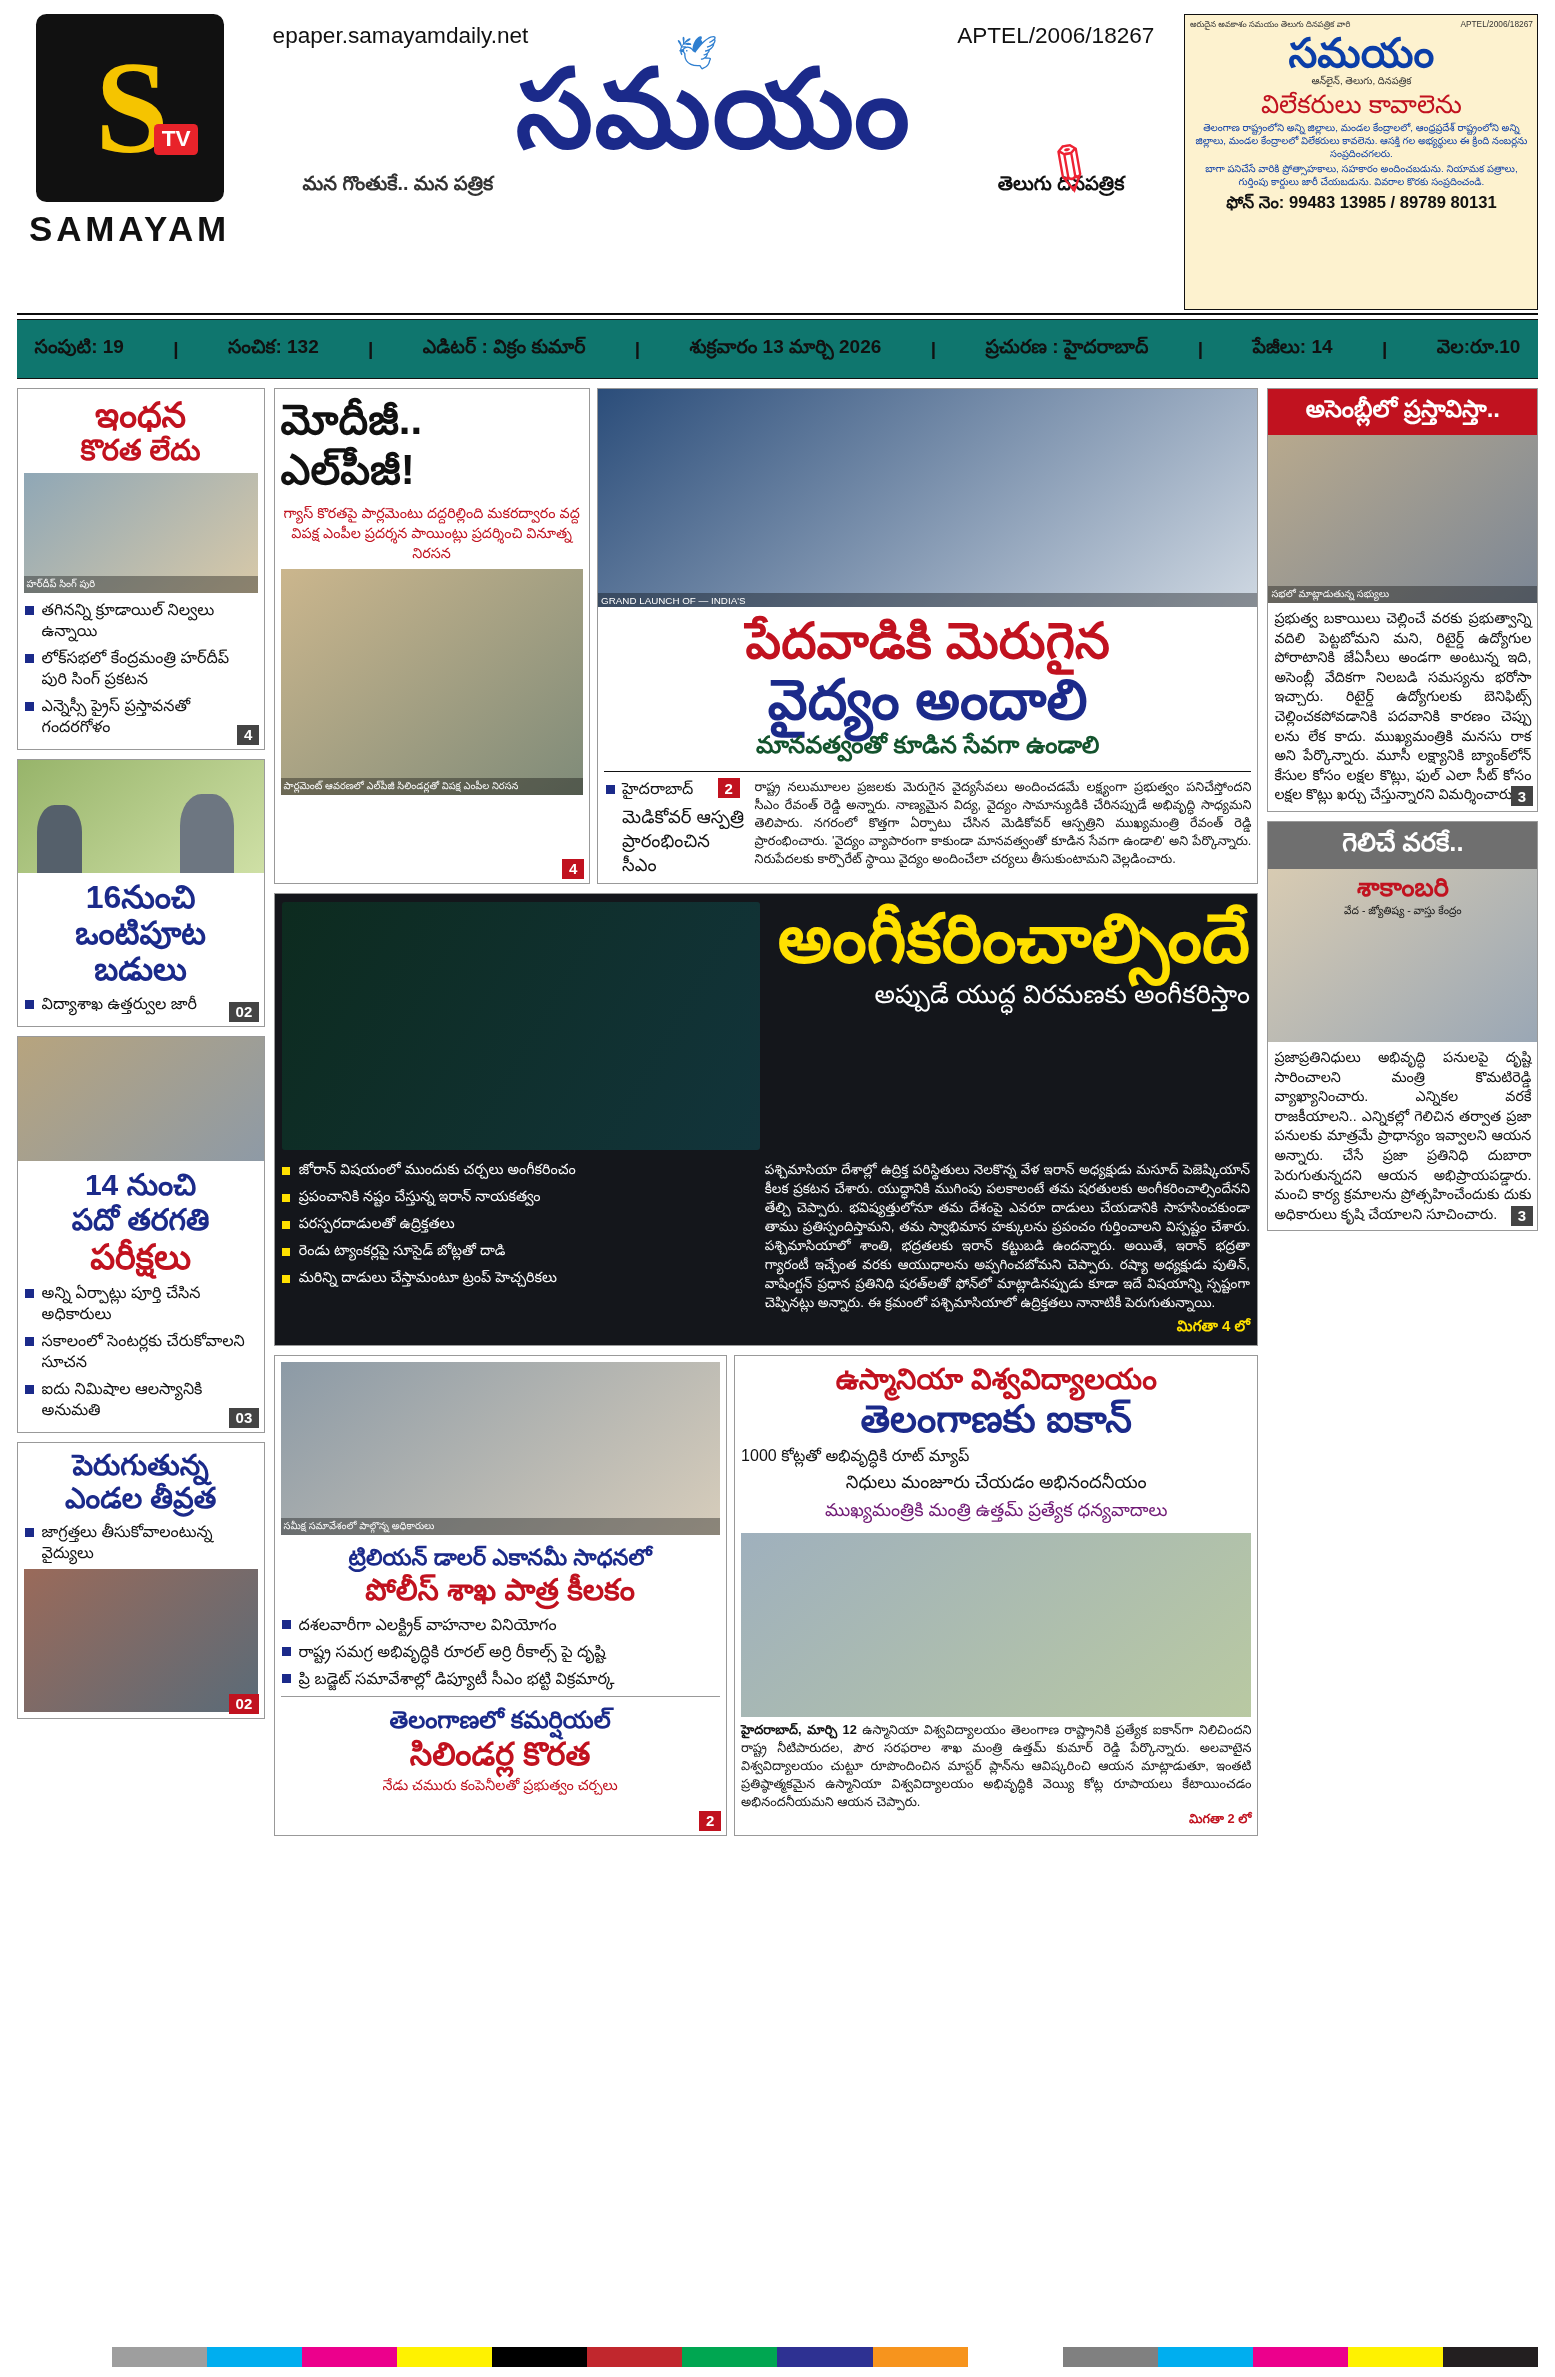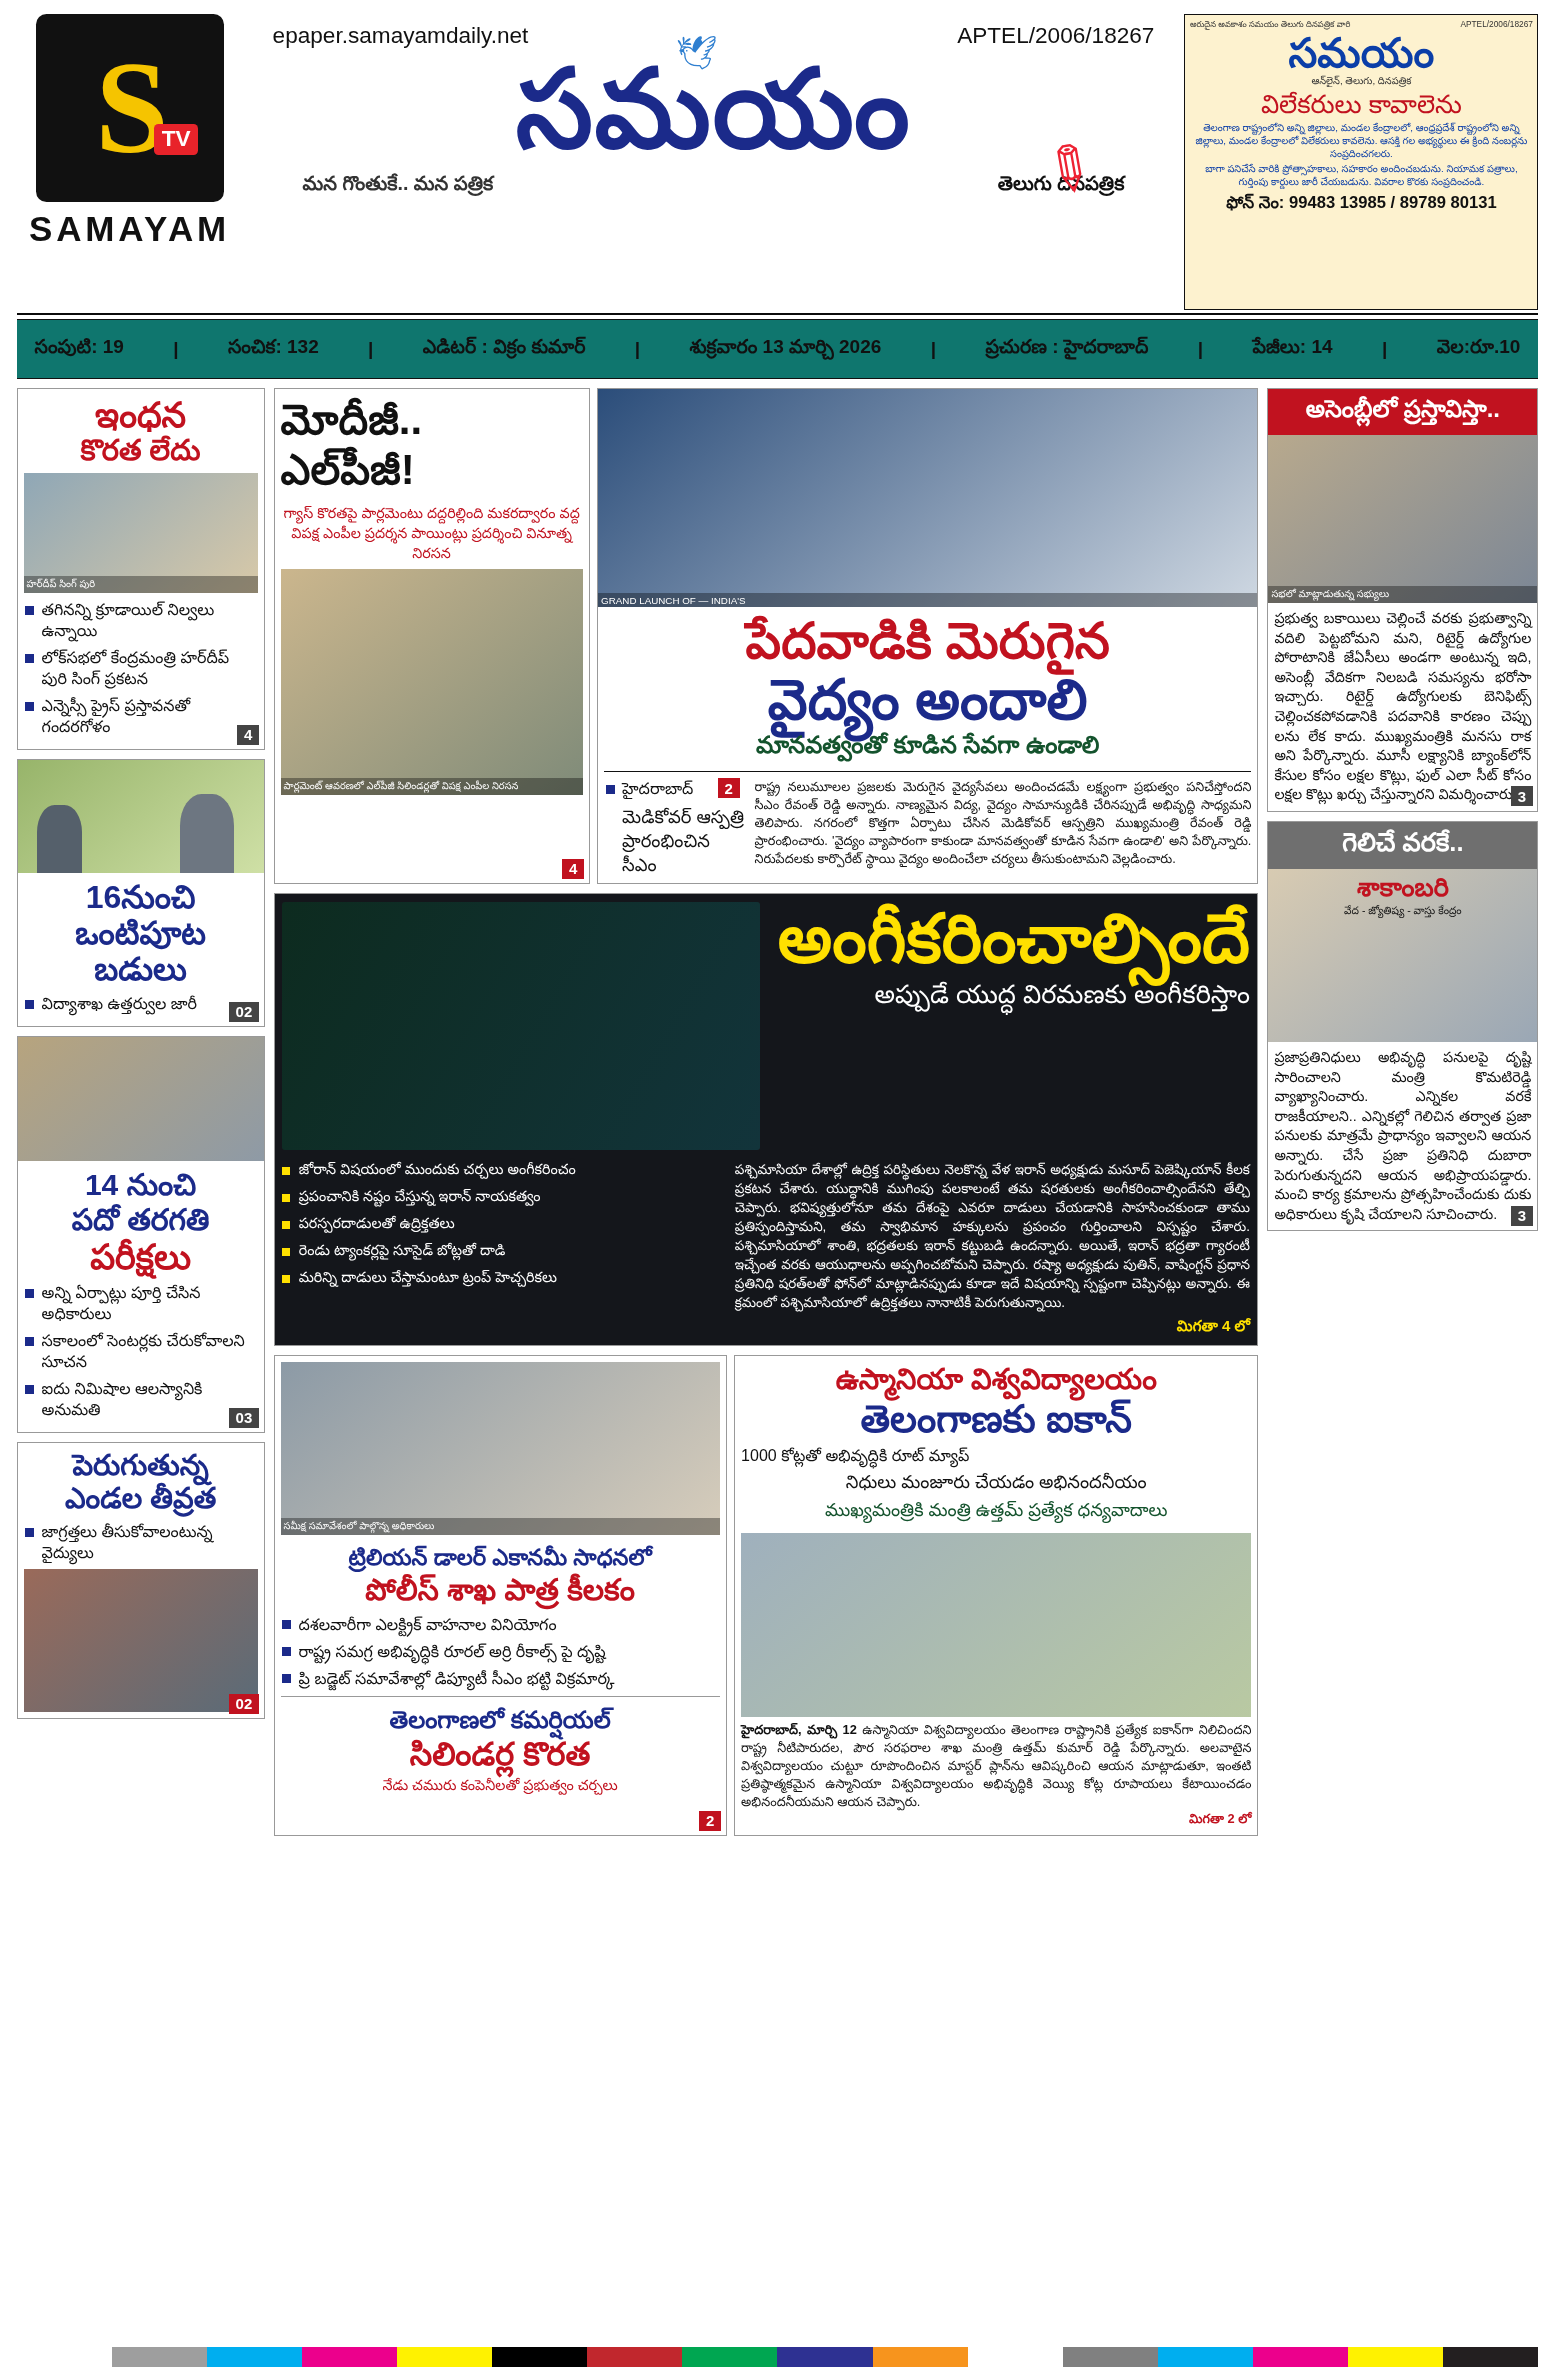--- a/index.html
+++ b/index.html
@@ -208,21 +208,21 @@
   .dark-banner .white {
     color:#fff; font-size: 25.6px; text-align:right; line-height:32px; margin-top:4.5px;
   }
   .dark-list { list-style:none; margin:0; padding:0; }
   .dark-list li {
     color:#fff; font-size:14.3px; line-height:19.6px; padding-left:16.6px; position:relative; margin-bottom:7.5px;
   }
   .dark-list li:before {
     content:""; position:absolute; left:0; top:6.8px; width:8.3px; height:8.3px; background:#ffe000;
   }
-  .dark-para { color:#fff; font-size:13.5px; line-height:19px; text-align: justify; }
+  .dark-para { color:#fff; font-size:13.5px; line-height:19px; text-align: justify; margin-left: 30px; }
   .graybanner { background:#6f6f6f; color:#fff; }
 
   .rightcol-head {
     background:#c1121f; color:#fff; font-weight:bold; text-align:center;
     font-size: 24px; padding: 6px 3px;
   }
   .lastline { color:#c1121f; font-size:12.8px; text-align:right; font-weight:bold; }
 
   
   .colorstrip {
@@ -430,21 +430,21 @@
             <div style="color:#c1121f;font-size:14.3px;text-align:center;margin-top:4.5px">నేడు చమురు కంపెనీలతో ప్రభుత్వం చర్చలు</div>
             <div class="pagebadge">2</div>
           </div>
         </div>
 
         <div class="box pad" style="flex:1">
           <div class="headline-red" style="font-size:29px;line-height:35px">ఉస్మానియా విశ్వవిద్యాలయం</div>
           <div class="headline-blue" style="font-size:38px;line-height:44px">తెలంగాణకు ఐకాన్</div>
           <div style="text-align:left;font-size:16px;color:#111;margin-top:6px">1000 కోట్లతో అభివృద్ధికి రూట్ మ్యాప్</div>
           <div style="text-align:center;font-size:18px;color:#111;margin-top:3px">నిధులు మంజూరు చేయడం అభినందనీయం</div>
-          <div style="text-align:center;font-size:18px;color:#14532d;margin-top:3px">ముఖ్యమంత్రికి మంత్రి ఉత్తమ్ ప్రత్యేక ధన్యవాదాలు</div>
+          <div style="text-align:center;font-size:18px;color:#701a75;margin-top:3px">ముఖ్యమంత్రికి మంత్రి ఉత్తమ్ ప్రత్యేక ధన్యవాదాలు</div>
           <div class="photo" style="height:184px;margin-top:7.5px;background:linear-gradient(140deg,#9fb0bd,#b9c9a2)"></div>
           <div class="body-text-sm" style="margin-top:4.5px">
             <b>హైదరాబాద్, మార్చి 12</b>
             <span>ఉస్మానియా విశ్వవిద్యాలయం తెలంగాణ రాష్ట్రానికి ప్రత్యేక ఐకాన్‌గా నిలిచిందని రాష్ట్ర నీటిపారుదల, పౌర సరఫరాల శాఖ మంత్రి ఉత్తమ్ కుమార్ రెడ్డి పేర్కొన్నారు. అలవాటైన విశ్వవిద్యాలయం చుట్టూ రూపొందించిన మాస్టర్ ప్లాన్‌ను ఆవిష్కరించి ఆయన మాట్లాడుతూ, ఇంతటి ప్రతిష్ఠాత్మకమైన ఉస్మానియా విశ్వవిద్యాలయం అభివృద్ధికి వెయ్యి కోట్ల రూపాయలు కేటాయించడం అభినందనీయమని ఆయన చెప్పారు.</span>
           </div>
           <div class="lastline">మిగతా 2 లో</div>
         </div>
       </div>
 
     </div>

